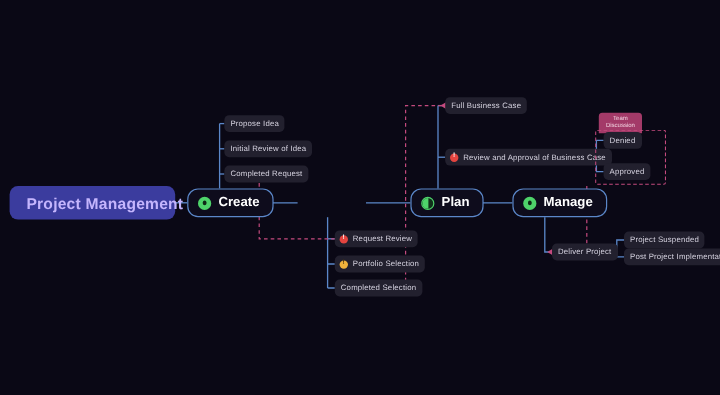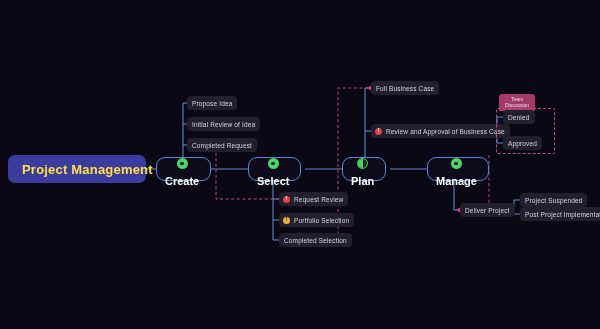--- a/index.html
+++ b/index.html
@@ -32,38 +32,37 @@
     align-items: center;
     white-space: nowrap;
   }
 
   
   .root-node {
     background: #3b3c9e;
     border-radius: 7px;
     padding: 0 14px;
     height: 28px;
-    color: #fde047;
+    color: #c4b5fd;
     font-size: 13px;
     font-weight: bold;
     letter-spacing: .2px;
   }
 
   
   .stage-node {
     background: #0e0c1c;
     border: 1.3px solid #5b87c9;
     border-radius: 9px;
     height: 24px;
     padding: 0 11px 0 8px;
     gap: 6px;
     color: #ffffff;
     font-size: 11px;
     font-weight: bold;
-    flex-direction: column;
   }
 
   
   .leaf-node {
     background: #22202e;
     border-radius: 4px;
     height: 14px;
     padding: 0 5px;
     gap: 4px;
     color: #d6d3e0;
@@ -207,24 +206,20 @@
 
   <div class="node root-node" style="left:8px; top:155px; width:138px;">
     <span>Project Management</span>
   </div>
 
   <div class="node stage-node" style="left:156px; top:157px;">
     <span class="dot dot-lg dot-green"></span>
     <span>Create</span>
   </div>
 
-  <div class="node stage-node" style="left:248px; top:157px;">
-    <span class="dot dot-lg dot-green"></span>
-    <span>Select</span>
-  </div>
 
   <div class="node stage-node" style="left:342px; top:157px;align-items:center;">
     <span class="dot dot-lg dot-half"></span>
     <span>Plan</span>
   </div>
 
   <div class="node stage-node" style="left:427px; top:157px;">
     <span class="dot dot-lg dot-green"></span>
     <span>Manage</span>
   </div>

